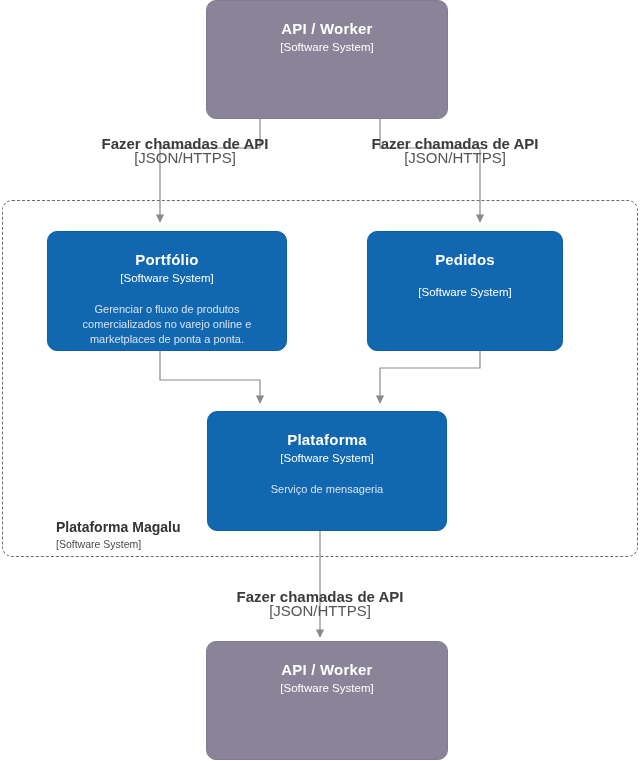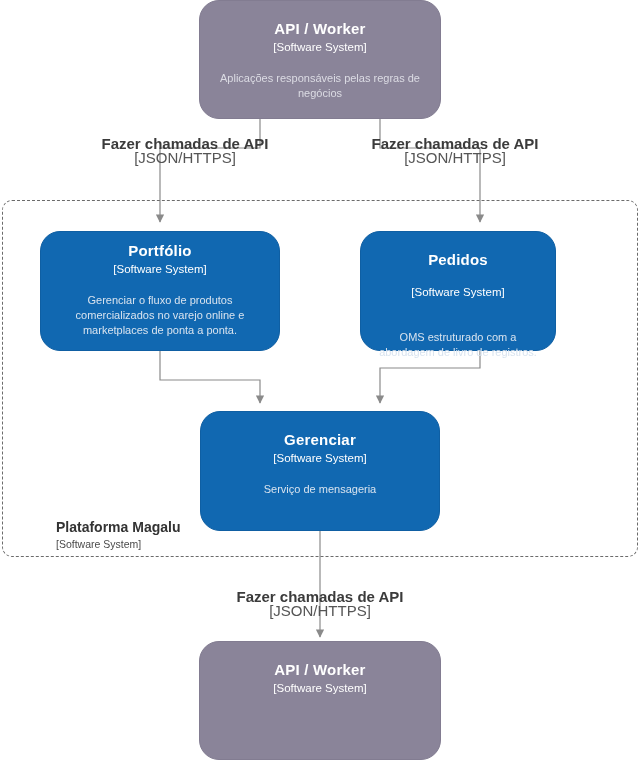--- a/index.html
+++ b/index.html
@@ -16,28 +16,29 @@
     width: 641px;
     height: 761px;
     background: #ffffff;
     overflow: hidden;
   }
 
   
   .node {
     position: absolute;
     box-sizing: border-box;
-    border-radius: 20px;
+    border-radius: 10px;
     display: flex;
     flex-direction: column;
     align-items: center;
     justify-content: flex-start;
     text-align: center;
     padding: 18px 14px 12px 14px;
     color: #ffffff;
+    margin-left: 7px;
   }
   .node.external {
     background: #8a8499;
     border: 1px solid #827c91;
   }
   .node.internal {
     background: #1168b1;
     border: 1px solid #0f5fa3;
   }
   .node .n-title {
@@ -153,37 +154,35 @@
   <div class="boundary" style="left:2px; top:200px; width:636px; height:357px;"></div>
 
   <div class="boundary-label" style="left:12px; top:518px; width:230px;">
     <div class="b-title">Plataforma Magalu</div>
     <div class="b-type">[Software System]</div>
   </div>
 
   <div class="node external" style="left:199px; top:0px; width:242px; height:119px;">
     <div class="n-title">API / Worker</div>
     <div class="n-type">[Software System]</div>
-    <div class="n-desc">Aplicações responsáveis pelas regras de negócios</div>
-  </div>
-
-  <div class="node internal" style="left:40px; top:231px; width:240px; height:120px;justify-content:flex-end;">
+  </div>
+
+  <div class="node internal" style="left:40px; top:231px; width:240px; height:120px;">
     <div class="n-title">Portfólio</div>
     <div class="n-type">[Software System]</div>
     <div class="n-desc">Gerenciar o fluxo de produtos comercializados no varejo online e marketplaces de ponta a ponta.</div>
   </div>
 
   <div class="node internal" style="left:360px; top:231px; width:196px; height:120px;gap:14px;">
     <div class="n-title">Pedidos</div>
     <div class="n-type">[Software System]</div>
-    <div class="n-desc">OMS estruturado com a abordagem de livro de registros.</div>
   </div>
 
   <div class="node internal" style="left:200px; top:411px; width:240px; height:120px;">
-    <div class="n-title">Gerenciar</div>
+    <div class="n-title">Plataforma</div>
     <div class="n-type">[Software System]</div>
     <div class="n-desc">Serviço de mensageria</div>
   </div>
 
   <div class="node external" style="left:199px; top:641px; width:242px; height:119px;">
     <div class="n-title">API / Worker</div>
     <div class="n-type">[Software System]</div>
   </div>
 
   <div class="edge-label" style="left:85px; top:137px; width:200px;">

